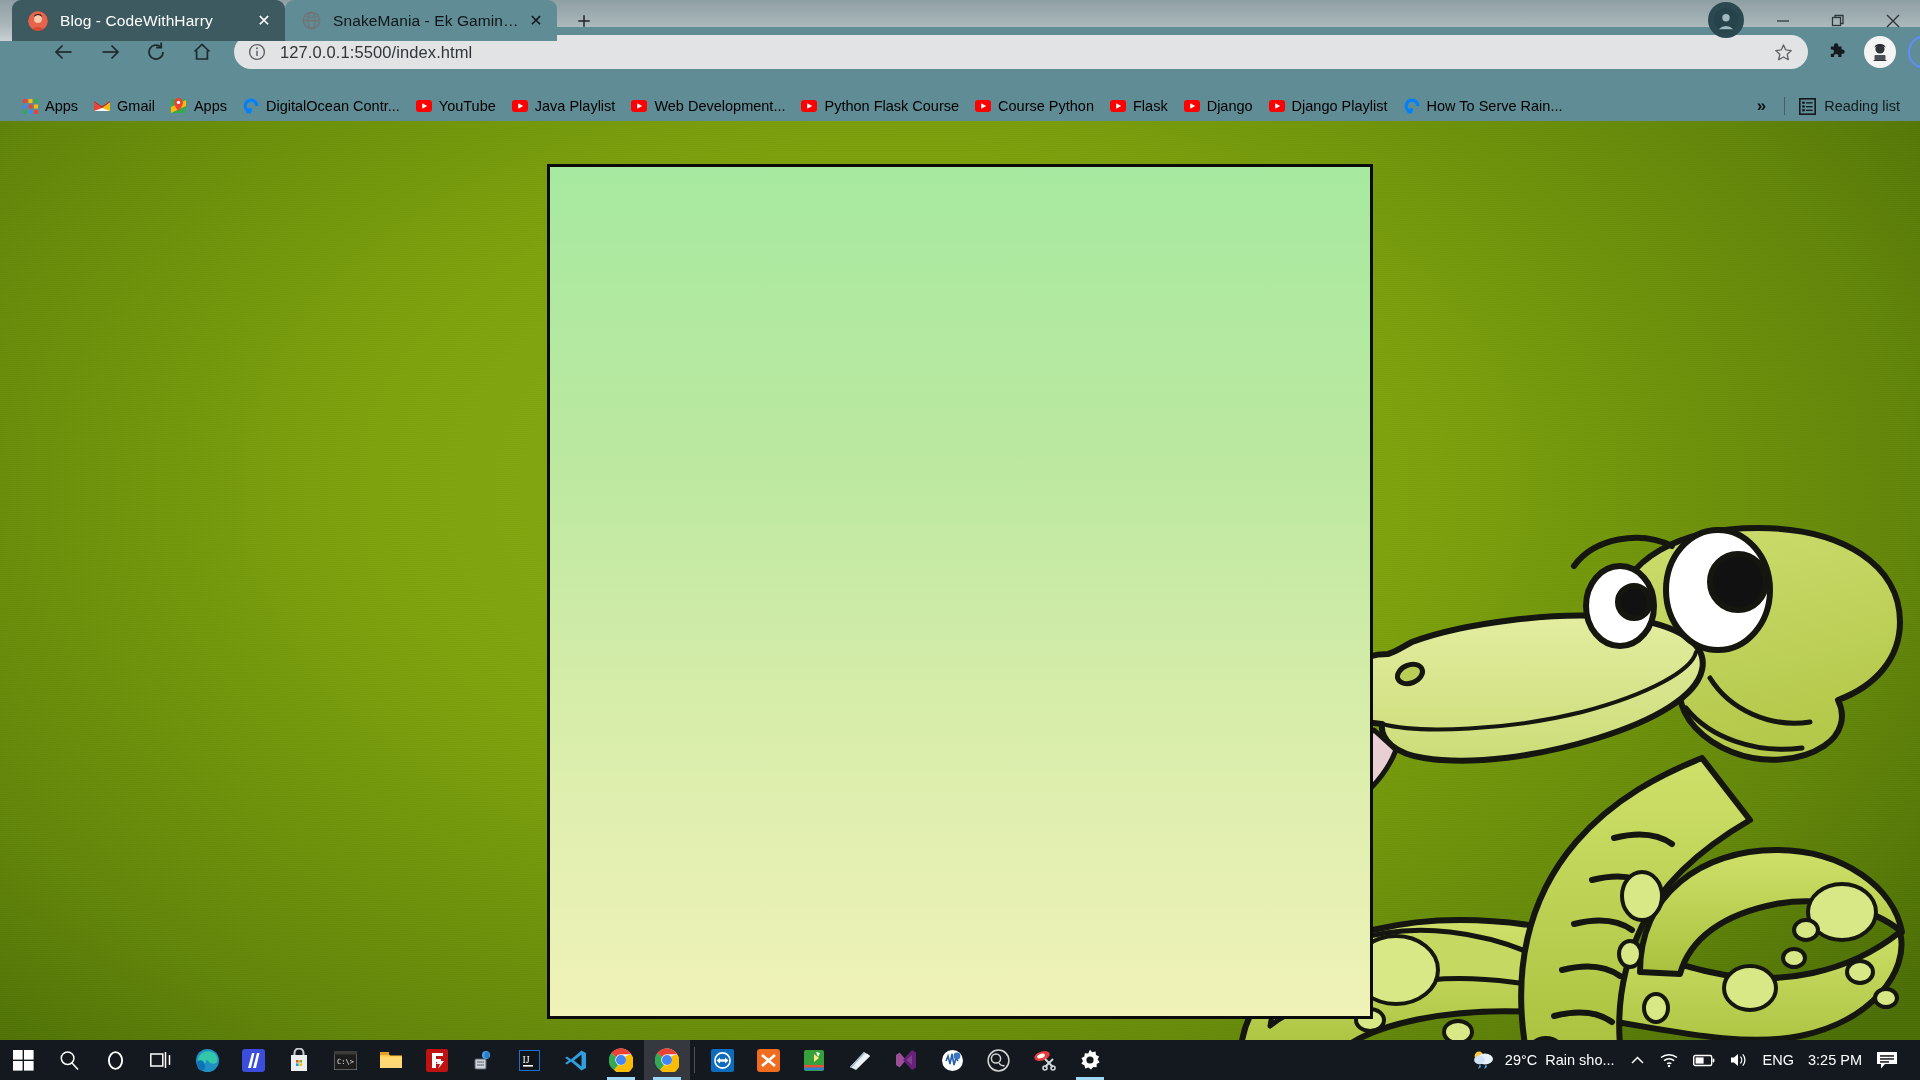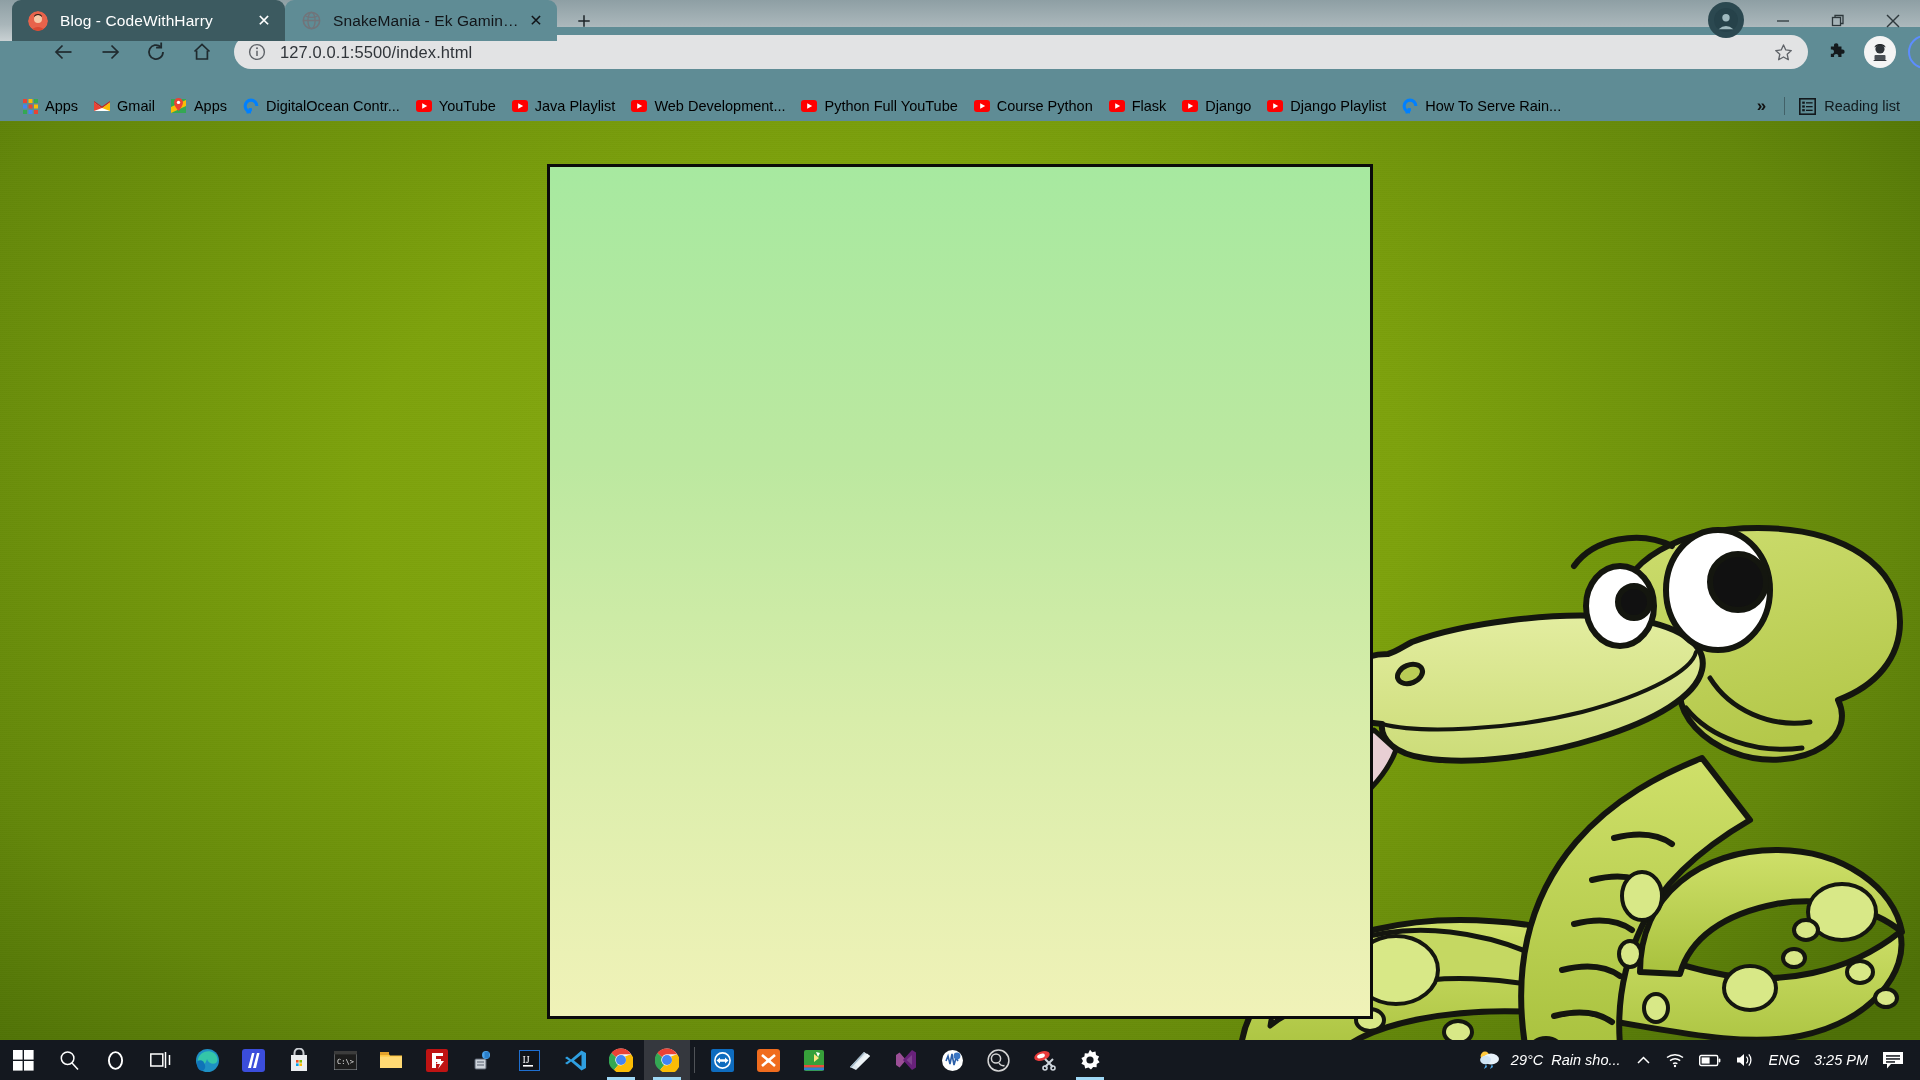--- a/index.html
+++ b/index.html
@@ -204,22 +204,22 @@
     position: relative;
   }
   .tbi.running::after {
     content:""; position:absolute; bottom:0; left:9px; right:9px;
     height:3px; background:#9fd8f5;
   }
   .tbi.focused { background: rgba(255,255,255,.14); }
   #tb-divider { width:1px; height:26px; background: rgba(255,255,255,.25); margin: 0 4px; }
   #tray {
     position: absolute; right: 0; top: 0; height: 40px;
-    display: flex; align-items: center; padding-right: 9px;
-    color: #fff; font-size: 14.5px; font-style: italic;
+    display: flex; align-items: center; padding-right: 15px;
+    color: #fff; font-size: 14.5px;
   }
   #tray .trayitem { display:flex; align-items:center; padding: 0 7px; height:48px; }
   #weather { display:flex; align-items:center; gap:8px; padding: 0 8px 0 4px;}
   .ficon { display:flex; align-items:center; justify-content:center; }
 </style>
 </head>
 <body>
 
 <div id="window">
 
@@ -439,21 +439,21 @@
       <span>Web Development...</span>
     </div>
 
     <div class="bm">
       <span class="bmico">
         <svg width="16" height="12" viewBox="0 0 16 12">
             <rect width="16" height="12" rx="3" fill="#ff0000"></rect>
             <polygon points="6.2,3.2 11.2,6 6.2,8.8" fill="#fff"></polygon>
           </svg>
       </span>
-      <span>Python Full YouTube</span>
+      <span>Python Flask Course</span>
     </div>
 
     <div class="bm">
       <span class="bmico">
         <svg width="16" height="12" viewBox="0 0 16 12">
             <rect width="16" height="12" rx="3" fill="#ff0000"></rect>
             <polygon points="6.2,3.2 11.2,6 6.2,8.8" fill="#fff"></polygon>
           </svg>
       </span>
       <span>Course Python</span>

